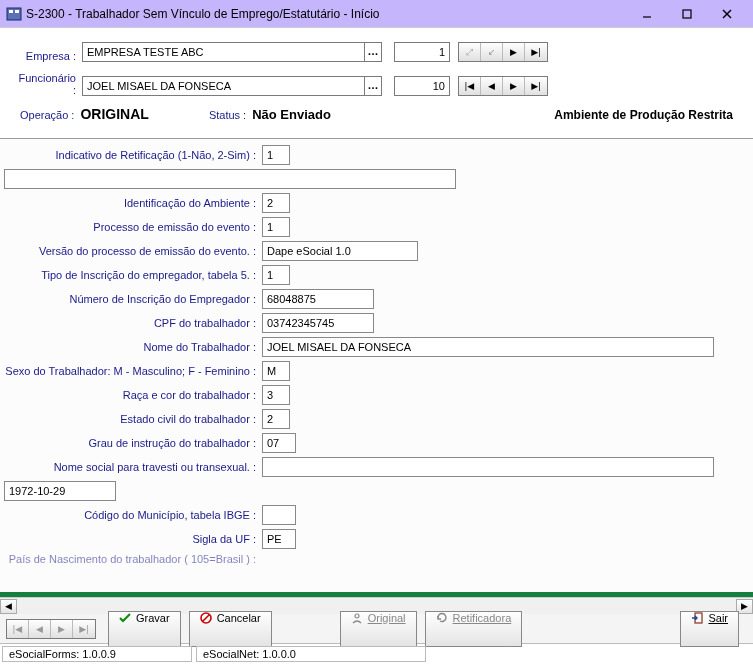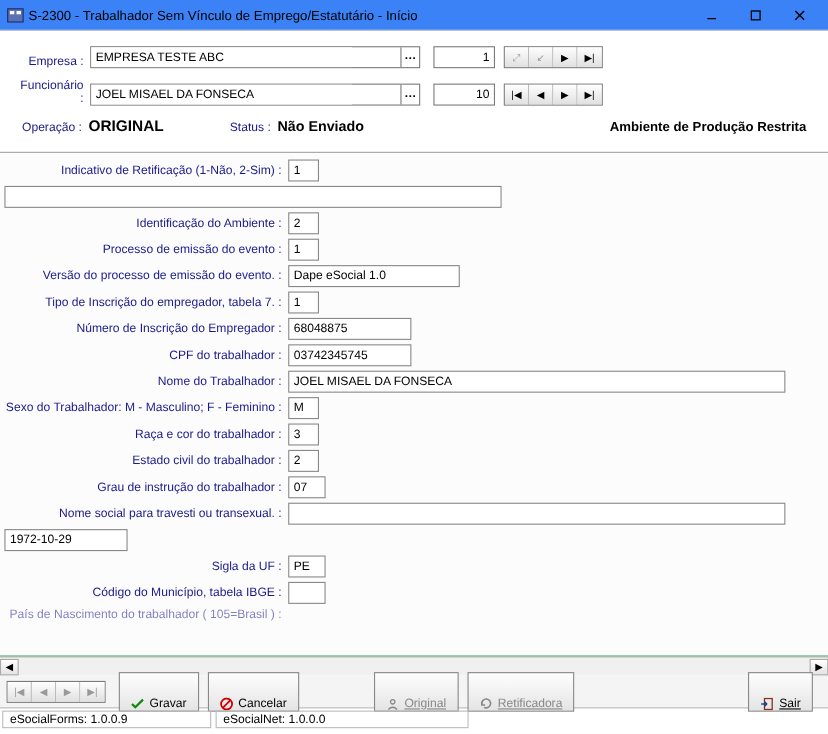--- a/index.html
+++ b/index.html
@@ -10,21 +10,21 @@
   width: 753px;
   height: 667px;
   overflow: hidden;
   position: relative;
 }
 .titlebar {
   display: flex;
   align-items: center;
   height: 28px;
   padding: 0 6px;
-  background: #3b82f6;
+  background: #c4b5fd;
   border-bottom: 1px solid #ccc;
 }
 .titlebar .app-icon {
   width: 16px; height: 16px; margin-right: 4px;
   display: inline-flex; align-items: center; justify-content: center;
 }
 .titlebar .title-text { flex: 1; font-size: 12px; color: #000; }
 .win-btn {
   width: 40px; height: 26px;
   display: inline-flex; align-items: center; justify-content: center;
@@ -110,21 +110,21 @@
 .status-line .slabel { color: #1a1a8a; margin-right: 6px; }
 .status-line .op-val { font-weight: bold; font-size: 14px; margin-right: 60px; }
 .status-line .st-val { font-weight: bold; font-size: 13px; }
 .status-line .ambiente { margin-left: auto; font-weight: bold; font-size: 12px; }
 .form-area {
   height: 458px;
   overflow-y: auto;
   overflow-x: auto;
   padding: 6px 10px 6px 4px;
   background: #fcfcfc;
-  border-bottom: 1px solid #15803d;
+  border-bottom: 5px solid #15803d;
 }
 .fld-row {
   display: flex;
   align-items: center;
   margin-bottom: 4px;
 }
 .fld-label {
   width: 258px;
   text-align: right;
   padding-right: 6px;
@@ -148,21 +148,21 @@
   display: flex;
   align-items: center;
   padding: 3px 6px;
   background: #f4f4f4;
   border-bottom: 1px solid #bbb;
   height: 30px;
 }
 .btn-bar .nav-btns { margin-left: 0; margin-right: 12px; }
 .tool-btn {
   display: inline-flex;
-  align-items: flex-end;
+  align-items: flex-start;
   justify-content: center;
   height: 36px;
   padding: 0 10px;
   margin-right: 8px;
   border: 1px solid #888;
   background: linear-gradient(#fefefe, #e4e4e4);
   font-size: 11px;
   cursor: pointer;
   gap: 5px;
 }
@@ -282,21 +282,21 @@
       </div>
       <div class="fld-row">
         <span class="fld-label">Processo de emissão do evento :</span>
         <input type="text" class="fld-input small" value="1" style="">
       </div>
       <div class="fld-row">
         <span class="fld-label">Versão do processo de emissão do evento. :</span>
         <input type="text" class="fld-input med2" value="Dape eSocial 1.0" style="">
       </div>
       <div class="fld-row">
-        <span class="fld-label">Tipo de Inscrição do empregador, tabela 7. :</span>
+        <span class="fld-label">Tipo de Inscrição do empregador, tabela 5. :</span>
         <input type="text" class="fld-input small" value="1" style="">
       </div>
       <div class="fld-row">
         <span class="fld-label">Número de Inscrição do Empregador :</span>
         <input type="text" class="fld-input med" value="68048875" style="">
       </div>
       <div class="fld-row">
         <span class="fld-label">CPF do trabalhador :</span>
         <input type="text" class="fld-input med" value="03742345745" style="">
       </div>
@@ -321,26 +321,26 @@
         <input type="text" class="fld-input tiny" value="07" style="">
       </div>
       <div class="fld-row">
         <span class="fld-label">Nome social para travesti ou transexual. :</span>
         <input type="text" class="fld-input wide" style="">
       </div>
       <div class="fld-row">
         <input type="text" class="fld-input med" value="1972-10-29" style="">
       </div>
       <div class="fld-row">
+        <span class="fld-label">Código do Município, tabela IBGE :</span>
+        <input type="text" class="fld-input tiny" style="">
+      </div>
+      <div class="fld-row">
         <span class="fld-label">Sigla da UF :</span>
         <input type="text" class="fld-input tiny" value="PE" style="">
-      </div>
-      <div class="fld-row">
-        <span class="fld-label">Código do Município, tabela IBGE :</span>
-        <input type="text" class="fld-input tiny" style="">
       </div>
     </div>
   <div class="fld-row" style="opacity:0.55">
     <span class="fld-label">País de Nascimento do trabalhador ( 105=Brasil ) :</span>
   </div>
 </div>
 
 <div class="hscroll">
   <span class="arr">◀</span>
   <span class="track"></span>

